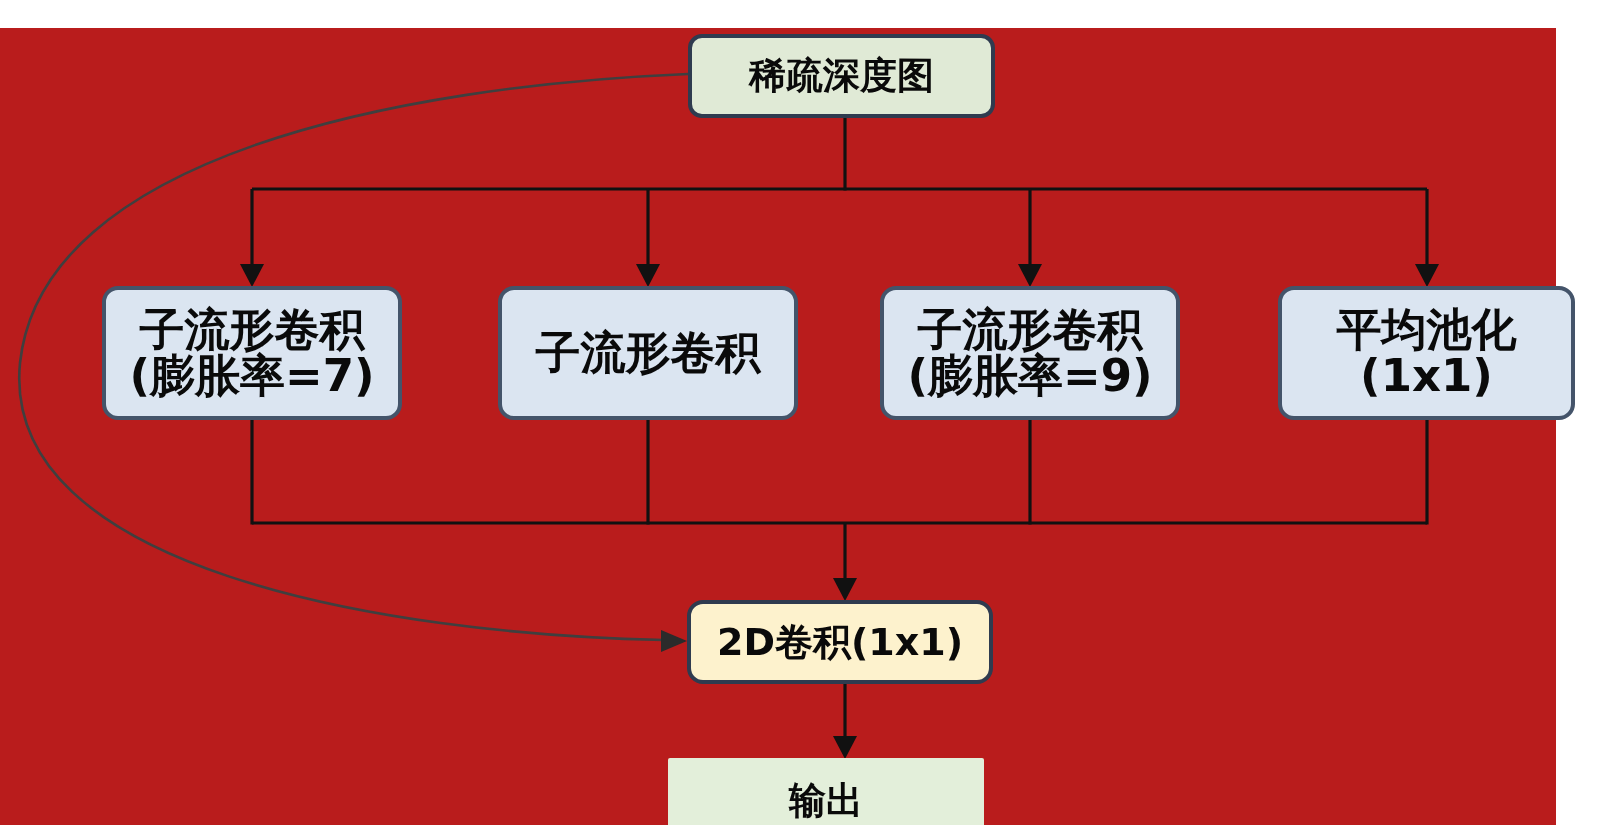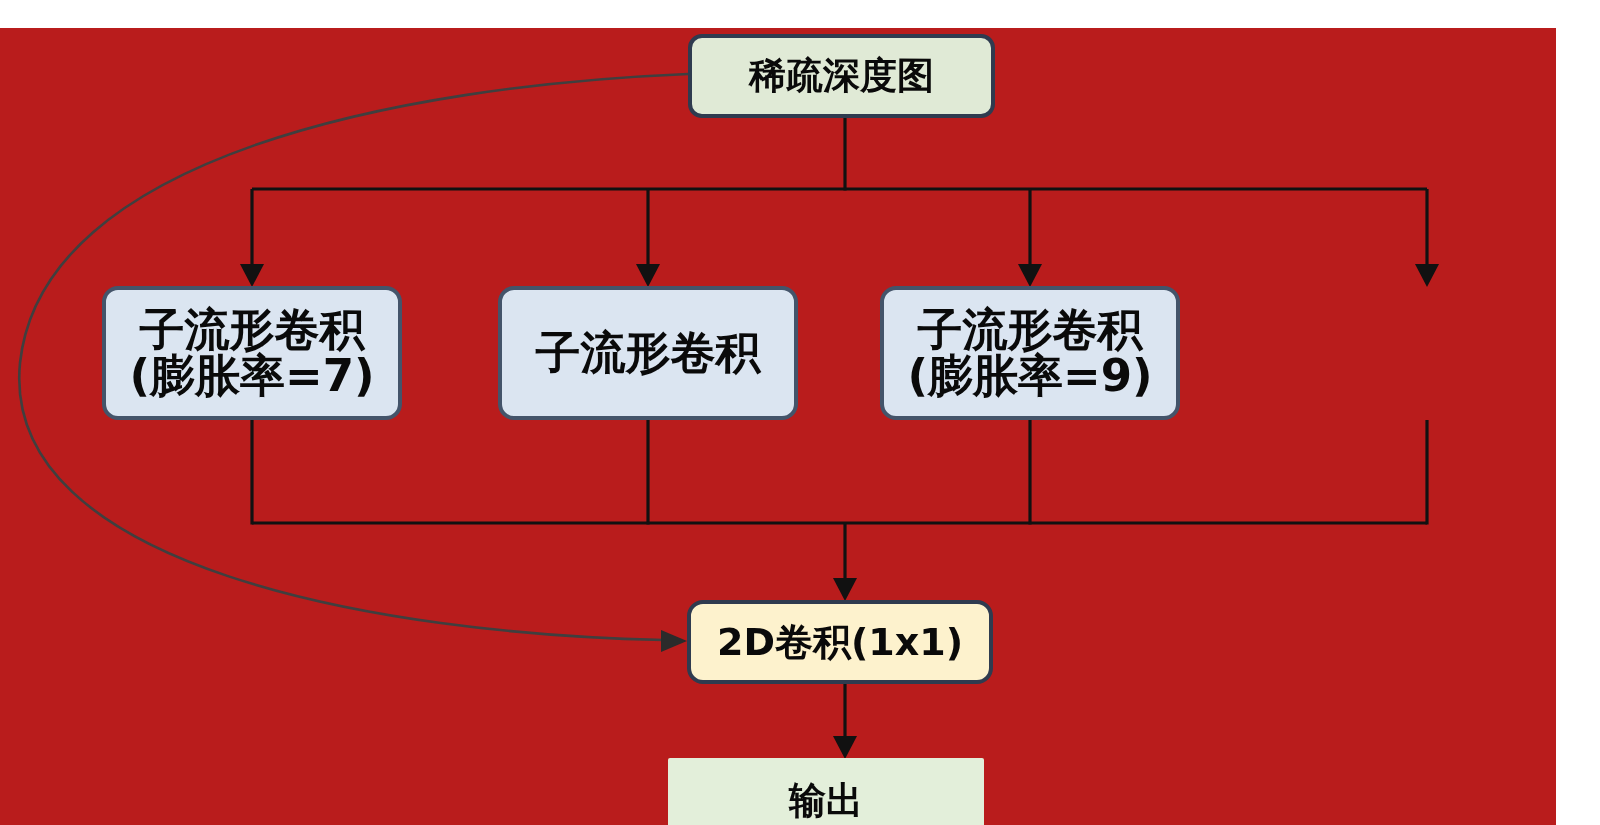--- a/index.html
+++ b/index.html
@@ -123,20 +123,24 @@
 
   <div class="node node-branch node-branch-2">
     <span>子流形卷积</span>
   </div>
 
   <div class="node node-branch node-branch-3">
     <span>子流形卷积</span>
     <span>(膨胀率=9)</span>
   </div>
 
+  <div class="node node-branch node-branch-4">
+    <span>平均池化</span>
+    <span>(1x1)</span>
+  </div>
 
   <div class="node node-fuse">
     <span>2D卷积(1x1)</span>
   </div>
 
   <div class="node node-output">
     <span>输出</span>
   </div>
 
 </div>

